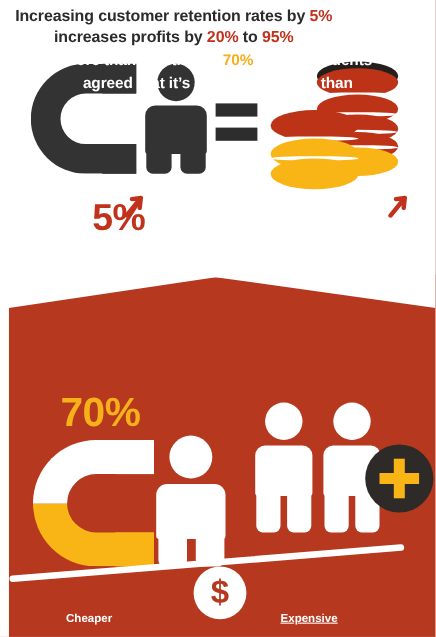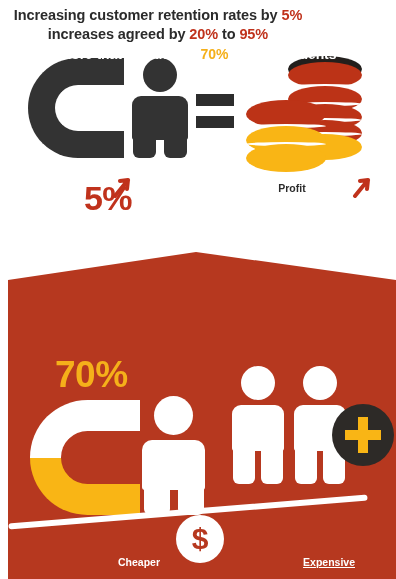--- a/index.html
+++ b/index.html
@@ -318,36 +318,36 @@
     width: 48px; height: 48px;
     line-height: 48px;
     text-align: center;
     font-size: 30px;
     font-weight: 700;
     color: #b6381f;
   }
 
   .balance-label {
     position: absolute;
-    text-align: right;
+    text-align: left;
     font-size: 10.5px;
     font-weight: 700;
     color: #ffffff;
   }
   #label-cheaper   { left: 60px;  top: 556px; width: 100px; }
   #label-expensive { left: 255px; top: 556px; width: 100px; text-decoration: underline; }
 </style>
 </head>
 <body>
 
 <div id="top-section">
 
   <div id="headline">
     <span>Increasing customer retention rates by </span><span class="hl">5%</span><br>
-    <span>increases agreed by </span><span class="hl">20%</span><span> to </span><span class="hl">95%</span>
+    <span>increases profits by </span><span class="hl">20%</span><span> to </span><span class="hl">95%</span>
   </div>
 
   <div id="magnet-dark-group">
     <div class="magnet magnet-dark">
       <div class="magnet-u"></div>
       <div class="magnet-tip tip-top"></div>
       <div class="magnet-tip tip-bot"></div>
     </div>
     <div class="person person-dark" id="person-dark-pos">
       <div class="person-head"></div>
@@ -385,32 +385,31 @@
   </div>
 
   <div class="stat-block" id="stat-retention">
     <div class="stat-value">5%</div>
   </div>
   <svg class="arrow-up" id="arrow-retention" viewBox="0 0 22 26">
     <path d="M3 24 L16 8 M16 8 L8 9 M16 8 L15 17" stroke="#c0321c" stroke-width="4" fill="none" stroke-linecap="round"></path>
   </svg>
 
   <div class="stat-block" id="stat-profit">
-    <div class="stat-label">Profit</div>
   </div>
   <svg class="arrow-up" id="arrow-profit" viewBox="0 0 22 26">
     <path d="M3 24 L16 8 M16 8 L8 9 M16 8 L15 17" stroke="#c0321c" stroke-width="4" fill="none" stroke-linecap="round"></path>
   </svg>
 </div>
 
 <div id="red-banner"></div>
 
 <div id="banner-text">
-  <span>More that two-thirds (</span><span class="hl-y">70%</span><span>) of respondents</span><br>
-  <br>
+  <span>More than two-thirds (</span><span class="hl-y">70%</span><span>) of respondents</span><br>
+  <span>agreed that it’s cheaper to retain than</span><br>
 </div>
 
 <div id="pct-70">70%</div>
 
 <div id="magnet-light-group">
   <div class="magnet-split">
     <div class="ms-half upper">
       <div class="ring"></div>
     </div>
     <div class="ms-half lower">

